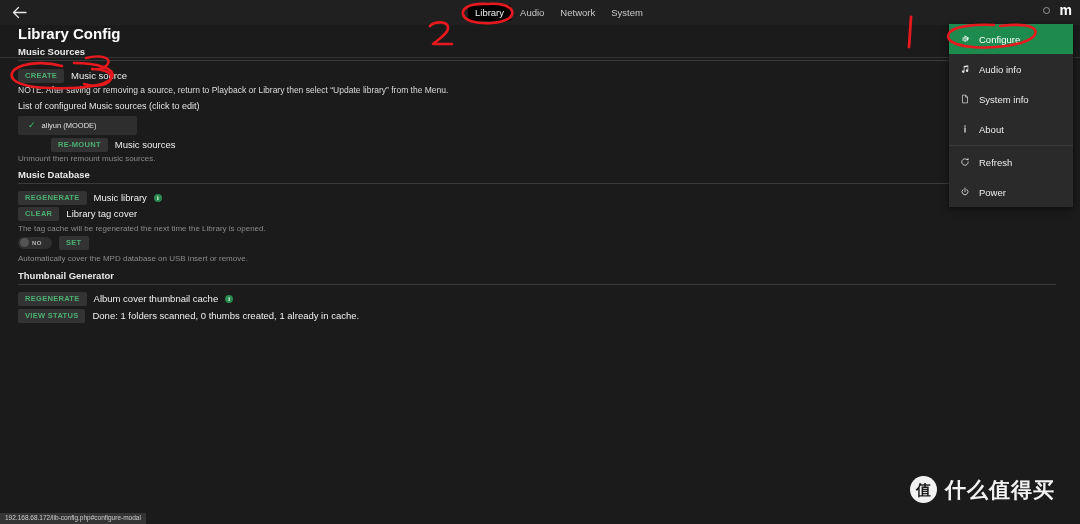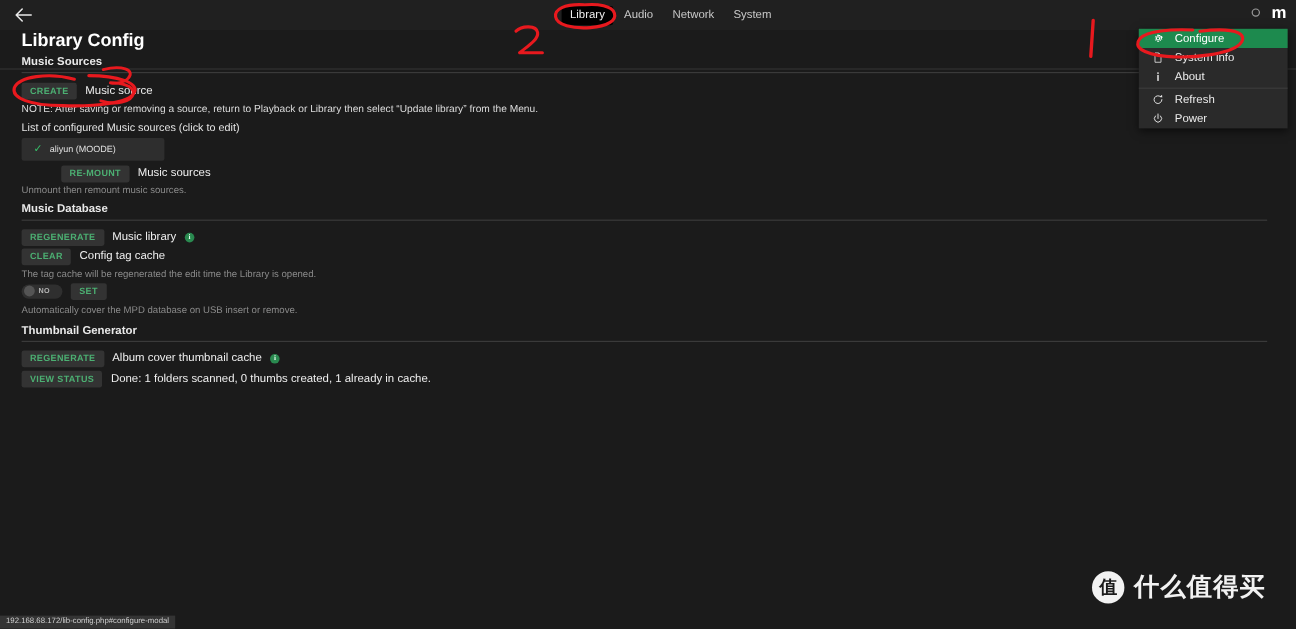--- a/index.html
+++ b/index.html
@@ -109,21 +109,21 @@
   
   .menu {
     position: absolute; left: 949px; top: 24px; width: 124px;
     background: #2a2a2a;
     box-shadow: 0 2px 7px rgba(0,0,0,.6);
     padding: 0;
     z-index: 20;
   }
   .menu-item {
     display: flex; align-items: center; gap: 9px;
-    height: 16px; padding: 0 10px;
+    height: 30px; padding: 0 10px;
     font-size: 9.5px; color: #ededed;
   }
   .menu-item.highlight { background: #1d8a4e; color: #ffffff; }
   .menu-sep { border-top: 1px solid #3b3b3b; margin: 1px 0; }
   .mi-icon {
     width: 11px; display: flex; align-items: center; justify-content: center;
     font-size: 10px; line-height: 1; color: #e4e4e4;
   }
   .menu-item.highlight .mi-icon { color: #ffffff; }
 
@@ -221,23 +221,23 @@
     </div>
 
     <div class="row" style="position:absolute; left:18px; top:166px;">
       <span class="btn">REGENERATE</span>
       <span class="btn-label">Music library</span>
       <span class="info-badge">i</span>
     </div>
 
     <div class="row" style="position:absolute; left:18px; top:182px;">
       <span class="btn">CLEAR</span>
-      <span class="btn-label">Config tag cache</span>
-    </div>
-    <div class="helptext" style="position:absolute; left:18px; top:199px;">The tag cache will be regenerated the edit time the Library is opened.</div>
+      <span class="btn-label">Library tag cover</span>
+    </div>
+    <div class="helptext" style="position:absolute; left:18px; top:199px;">The tag cache will be regenerated the next time the Library is opened.</div>
 
     <div class="row" style="position:absolute; left:18px; top:211px;">
       <span class="toggle">
         <span class="toggle-knob"></span>
         <span class="toggle-text">NO</span>
       </span>
       <span class="btn">SET</span>
     </div>
     <div class="helptext" style="position:absolute; left:18px; top:229px;">Automatically cover the MPD database on USB insert or remove.</div>
 
@@ -264,20 +264,28 @@
     <div class="menu-item highlight">
       <span class="mi-icon">
         <svg width="10" height="10" viewBox="0 0 16 16" aria-hidden="true">
           <path fill="#ffffff" d="M8 5.2a2.8 2.8 0 1 0 0 5.6 2.8 2.8 0 0 0 0-5.6zm0 4.2a1.4 1.4 0 1 1 0-2.8 1.4 1.4 0 0 1 0 2.8z"></path>
           <path fill="#ffffff" d="M14.3 9.1l-1.2-.7a5.4 5.4 0 0 0 0-.8l1.2-.7-1.3-2.3-1.2.7a5 5 0 0 0-.7-.4V3.5H8.4V2h-.8v1.5H6.9v1.4a5 5 0 0 0-.7.4l-1.2-.7-1.3 2.3 1.2.7a5.4 5.4 0 0 0 0 .8l-1.2.7 1.3 2.3 1.2-.7a5 5 0 0 0 .7.4v1.4h2.6v-1.4a5 5 0 0 0 .7-.4l1.2.7 1.3-2.3zM8 11.6a3.6 3.6 0 1 1 0-7.2 3.6 3.6 0 0 1 0 7.2z"></path>
         </svg>
       </span>
       <span>Configure</span>
     </div>
 
+    <div class="menu-item">
+      <span class="mi-icon">
+        <svg width="10" height="10" viewBox="0 0 16 16" aria-hidden="true">
+          <path fill="#e4e4e4" d="M6 3.2v7.2a2 2 0 1 0 1.1 1.8V5.5l5-1.1v4.5a2 2 0 1 0 1.1 1.8V2l-7.2 1.2z"></path>
+        </svg>
+      </span>
+      <span>Audio info</span>
+    </div>
 
     <div class="menu-item">
       <span class="mi-icon">
         <svg width="10" height="10" viewBox="0 0 16 16" aria-hidden="true">
           <path fill="none" stroke="#e4e4e4" stroke-width="1.1" d="M4 1.8h5l3 3v9.4H4z"></path>
           <path fill="none" stroke="#e4e4e4" stroke-width="1.1" d="M9 1.9v3.1h3"></path>
         </svg>
       </span>
       <span>System info</span>
     </div>

